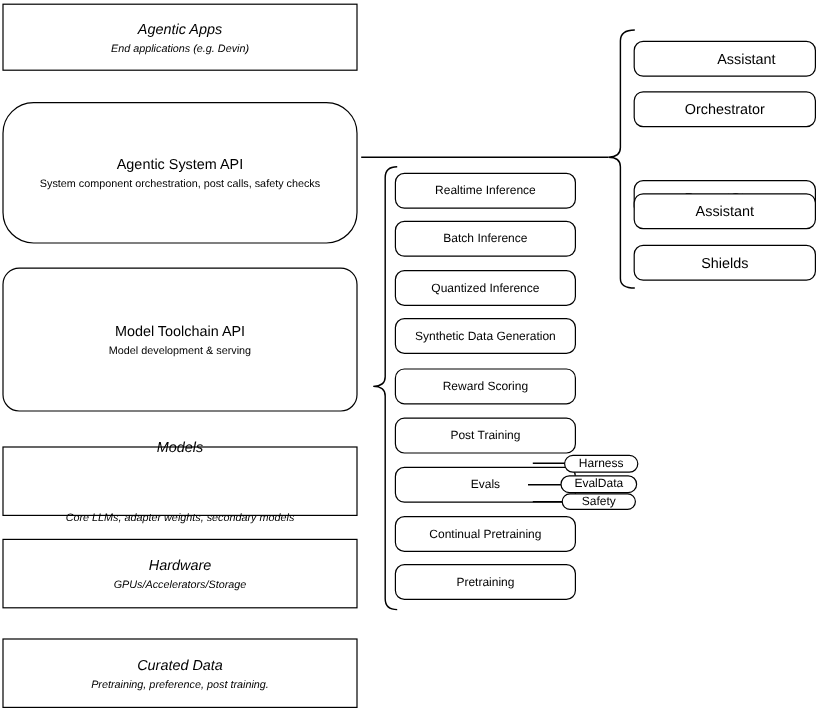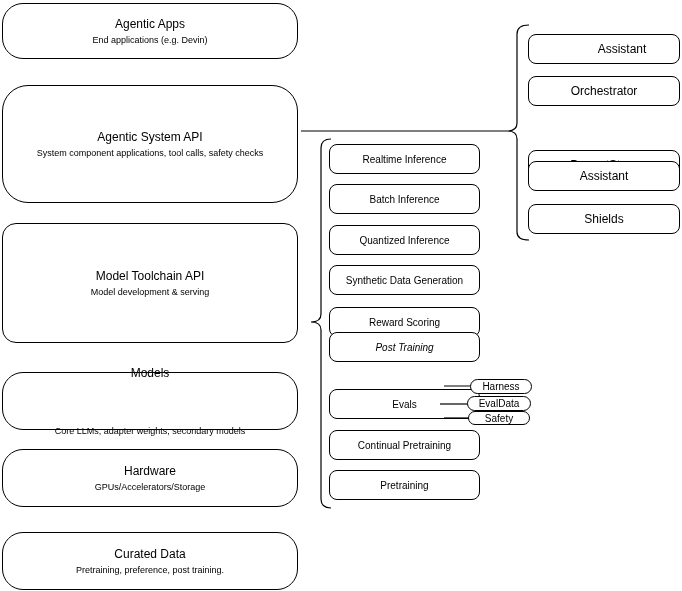--- a/index.html
+++ b/index.html
@@ -8,21 +8,21 @@
     font-family:"Liberation Sans",sans-serif;color:var(--stroke,#000);overflow:hidden;
   }
   .box{
     position:absolute;box-sizing:border-box;background:var(--fill,#fff);
     border:1px solid var(--stroke,#000);display:flex;flex-direction:column;
     align-items:center;justify-content:center;text-align:center;z-index:2;
   }
   .lbox{left:2px;width:296px;}
   .lbox .t{font-size:12px;line-height:14px;}
   .lbox .s{font-size:9px;line-height:11px;margin-top:4px;}
-  .r10{border-radius:21px;}
+  .r10{border-radius:0;font-style:italic;}
   .r26{border-radius:26px;}
   .mbox{left:329px;width:151px;height:30px;border-radius:8px;font-size:10px;}
   .rbox{left:528px;width:152px;height:30px;border-radius:8px;font-size:12px;}
   .pill{
     position:absolute;box-sizing:border-box;background:var(--fill,#fff);
     border:1px solid var(--stroke,#000);border-radius:9px;display:flex;
     align-items:center;justify-content:center;font-size:10px;z-index:4;
   }
   svg.overlay{position:absolute;left:0;top:0;z-index:1;color:var(--stroke,#000);}
   svg.leaders{z-index:3;}
@@ -37,21 +37,21 @@
     <path d="M 331 139 Q 321 139 321 148 L 321 314 Q 321 322 311 322 Q 321 322 321 330 L 321 499 Q 321 508 331 508" fill="none" stroke="currentColor" stroke-width="1.2"></path>
     <path d="M 529 25 Q 517 25 517 34 L 517 123 Q 517 131 507 131 Q 517 131 517 139 L 517 232 Q 517 240 529 240" fill="none" stroke="currentColor" stroke-width="1.2"></path>
   </svg>
 
   <div class="box lbox r10" style="top:3px;height:56px;">
     <div class="t">Agentic Apps</div>
     <div class="s">End applications (e.g. Devin)</div>
   </div>
   <div class="box lbox r26" style="top:85px;height:118px;">
     <div class="t">Agentic System API</div>
-    <div class="s">System component applications, tool calls, safety checks</div>
+    <div class="s">System component orchestration, post calls, safety checks</div>
   </div>
   <div class="box lbox r26" style="top:223px;height:120px;border-radius:14px;">
     <div class="t">Model Toolchain API</div>
     <div class="s">Model development &amp; serving</div>
   </div>
   <div class="box lbox r10" style="top:372px;height:58px;gap:42px;">
     <div class="t">Models</div>
     <div class="s">Core LLMs, adapter weights, secondary models</div>
   </div>
   <div class="box lbox r10" style="top:449px;height:58px;">
@@ -71,21 +71,21 @@
   </div>
   <div class="box mbox" style="top:225px;">
     <span>Quantized Inference</span>
   </div>
   <div class="box mbox" style="top:265px;">
     <span>Synthetic Data Generation</span>
   </div>
   <div class="box mbox" style="top:307px;">
     <span>Reward Scoring</span>
   </div>
-  <div class="box mbox" style="top:332px;font-style:italic;">
+  <div class="box mbox" style="top:348px;">
     <span>Post Training</span>
   </div>
   <div class="box mbox" style="top:389px;">
     <span>Evals</span>
   </div>
   <div class="box mbox" style="top:430px;">
     <span>Continual Pretraining</span>
   </div>
   <div class="box mbox" style="top:470px;">
     <span>Pretraining</span>

